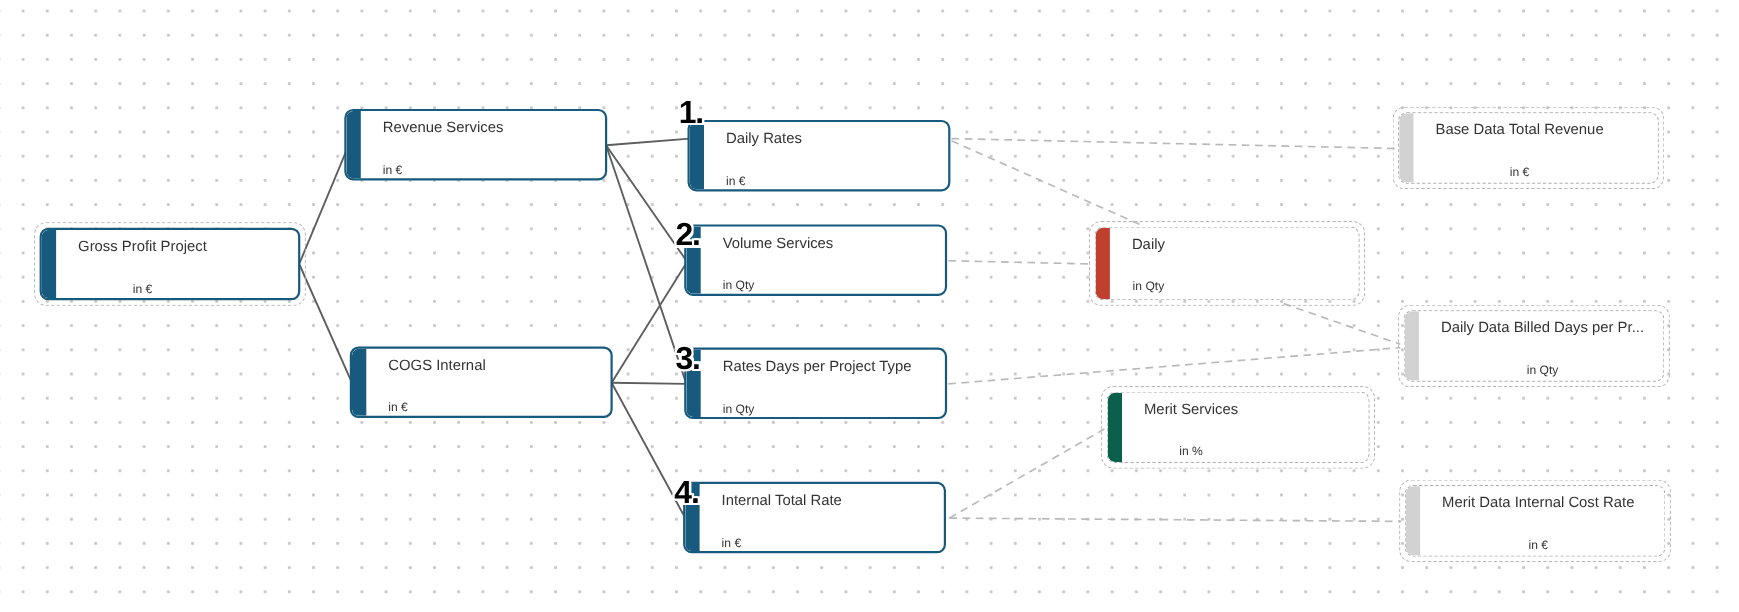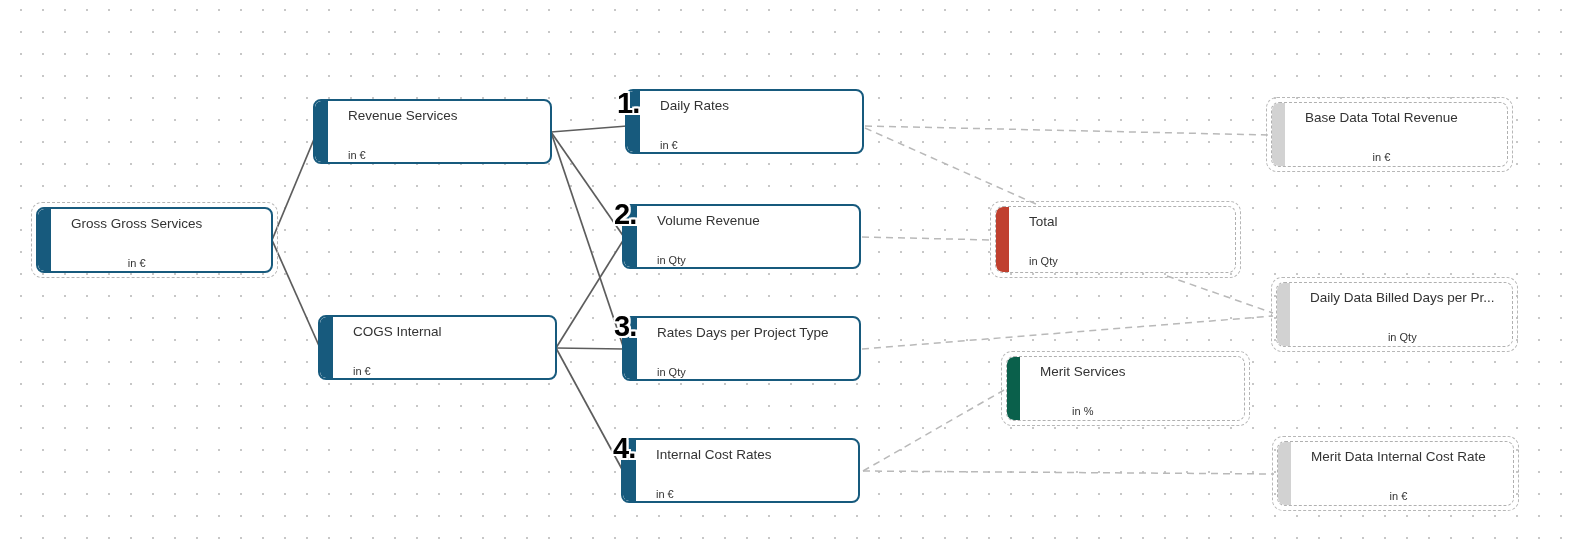--- a/index.html
+++ b/index.html
@@ -61,21 +61,21 @@
     <line class="edge-dashed" x1="1167" y1="276" x2="1273" y2="313"></line>
     <line class="edge-dashed" x1="862" y1="349" x2="1273" y2="316"></line>
     <line class="edge-dashed" x1="863" y1="471" x2="1004" y2="390"></line>
     <line class="edge-dashed" x1="863" y1="471" x2="1274" y2="474"></line>
   </svg>
 
   <div class="node-wrap outlined" style="left:31px;top:202px;width:247px;height:76px">
     <div class="box solid">
       <div class="bar bar-blue"></div>
       <div class="txt">
-        <div class="title">Gross Gross Services</div>
+        <div class="title">Gross Profit Project</div>
         <div class="sub">in €</div>
       </div>
     </div>
   </div>
 
   <div class="node-wrap" style="left:308px;top:94px;width:249px;height:75px">
     <div class="box solid">
       <div class="bar bar-blue"></div>
       <div class="txt">
         <div class="title">Revenue Services</div>
@@ -87,36 +87,36 @@
   <div class="node-wrap" style="left:313px;top:310px;width:249px;height:75px">
     <div class="box solid">
       <div class="bar bar-blue"></div>
       <div class="txt">
         <div class="title">COGS Internal</div>
         <div class="sub">in €</div>
       </div>
     </div>
   </div>
 
-  <div class="node-wrap" style="left:620px;top:84px;width:249px;height:75px">
+  <div class="node-wrap" style="left:620px;top:104px;width:249px;height:75px">
     <div class="box solid">
       <div class="bar bar-blue"></div>
       <div class="txt">
         <div class="title">Daily Rates</div>
         <div class="sub">in €</div>
       </div>
     </div>
   </div>
   <span class="num" style="left:617px;top:89px">1.</span>
 
   <div class="node-wrap" style="left:617px;top:199px;width:249px;height:75px">
     <div class="box solid">
       <div class="bar bar-blue"></div>
       <div class="txt">
-        <div class="title">Volume Revenue</div>
+        <div class="title">Volume Services</div>
         <div class="sub">in Qty</div>
       </div>
     </div>
   </div>
   <span class="num" style="left:614px;top:200px">2.</span>
 
   <div class="node-wrap" style="left:617px;top:311px;width:249px;height:75px">
     <div class="box solid">
       <div class="bar bar-blue"></div>
       <div class="txt">
@@ -124,32 +124,32 @@
         <div class="sub">in Qty</div>
       </div>
     </div>
   </div>
   <span class="num" style="left:614px;top:312px">3.</span>
 
   <div class="node-wrap" style="left:616px;top:433px;width:249px;height:75px">
     <div class="box solid">
       <div class="bar bar-blue"></div>
       <div class="txt">
-        <div class="title">Internal Cost Rates</div>
+        <div class="title">Internal Total Rate</div>
         <div class="sub">in €</div>
       </div>
     </div>
   </div>
   <span class="num" style="left:613px;top:434px">4.</span>
 
   <div class="node-wrap outlined" style="left:990px;top:201px;width:251px;height:77px">
     <div class="box dashedb">
       <div class="bar bar-red"></div>
       <div class="txt">
-        <div class="title">Total</div>
+        <div class="title">Daily</div>
         <div class="sub">in Qty</div>
       </div>
     </div>
   </div>
 
   <div class="node-wrap outlined" style="left:1001px;top:351px;width:249px;height:75px">
     <div class="box dashedb">
       <div class="bar bar-green"></div>
       <div class="txt">
         <div class="title">Merit Services</div>

